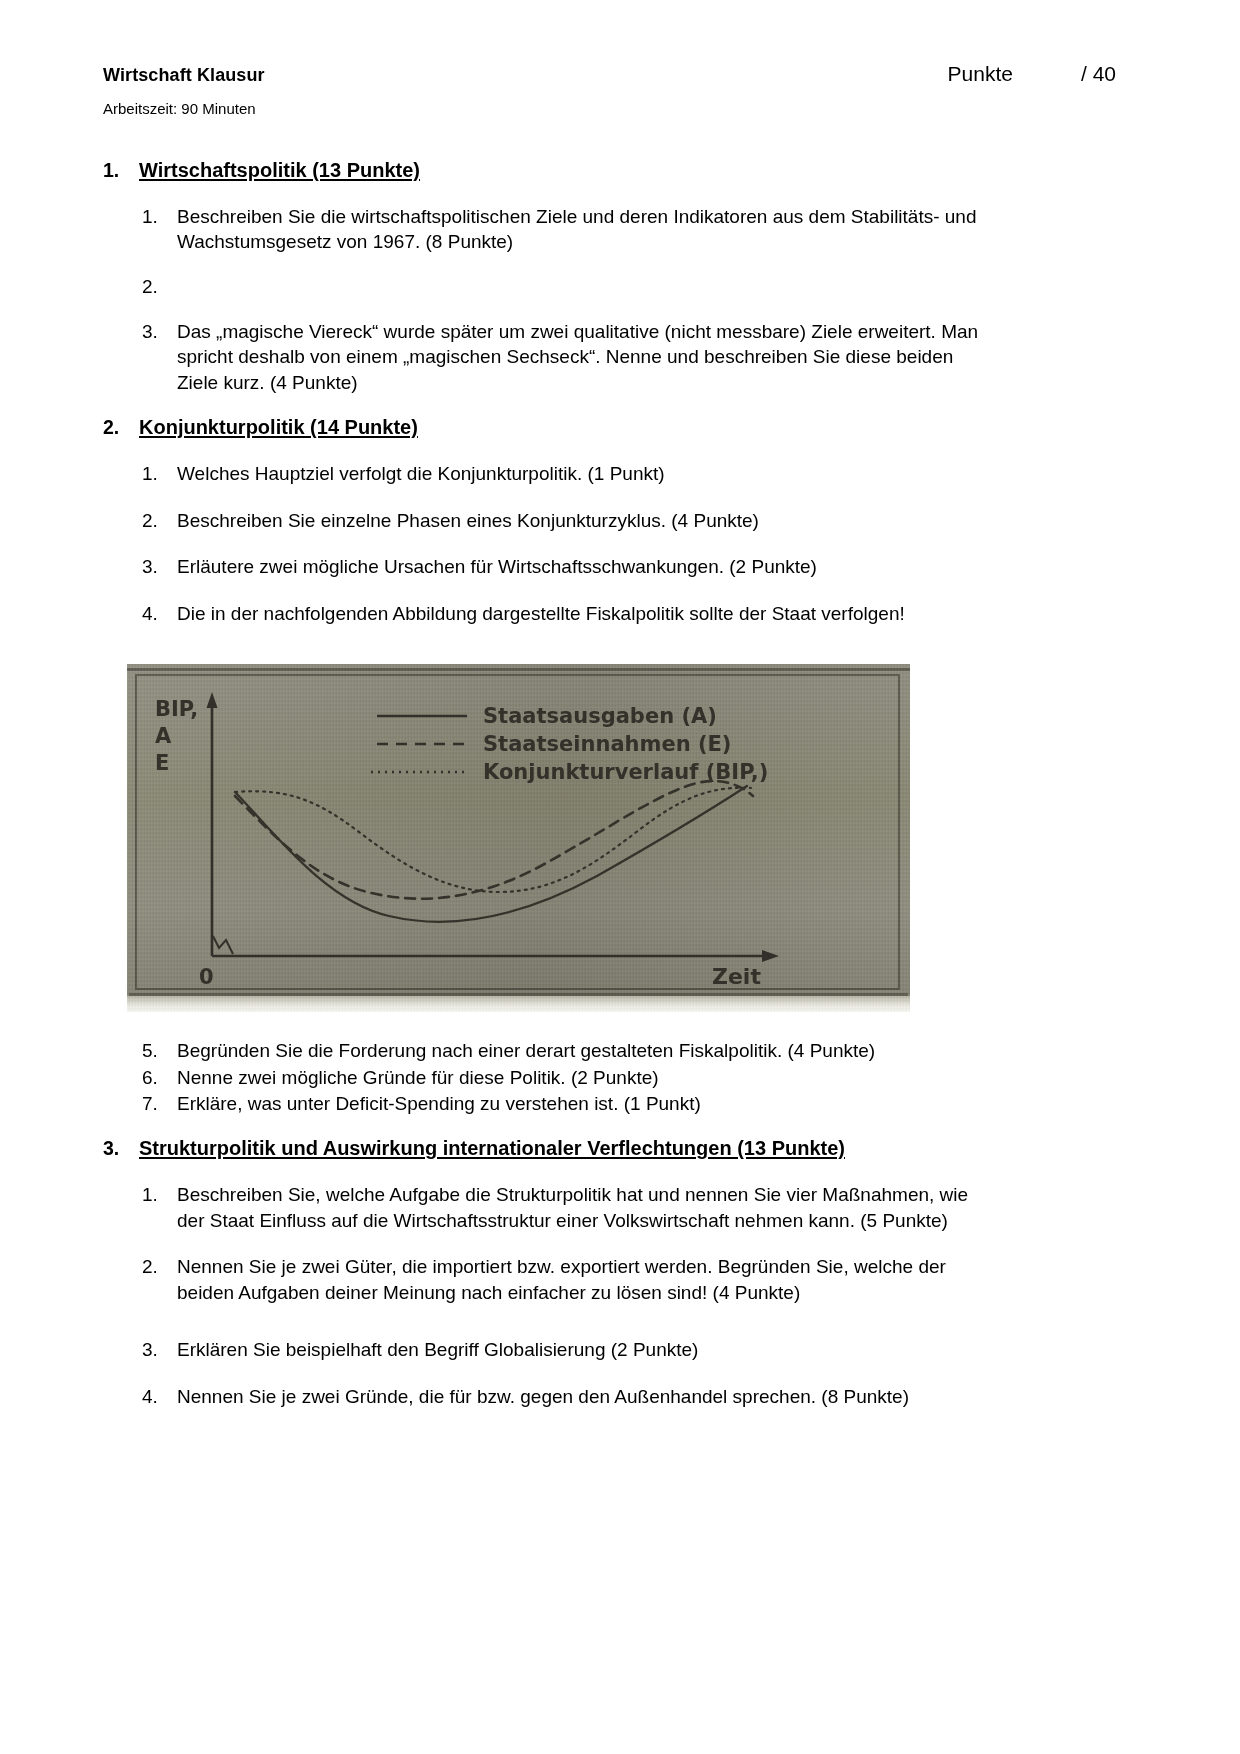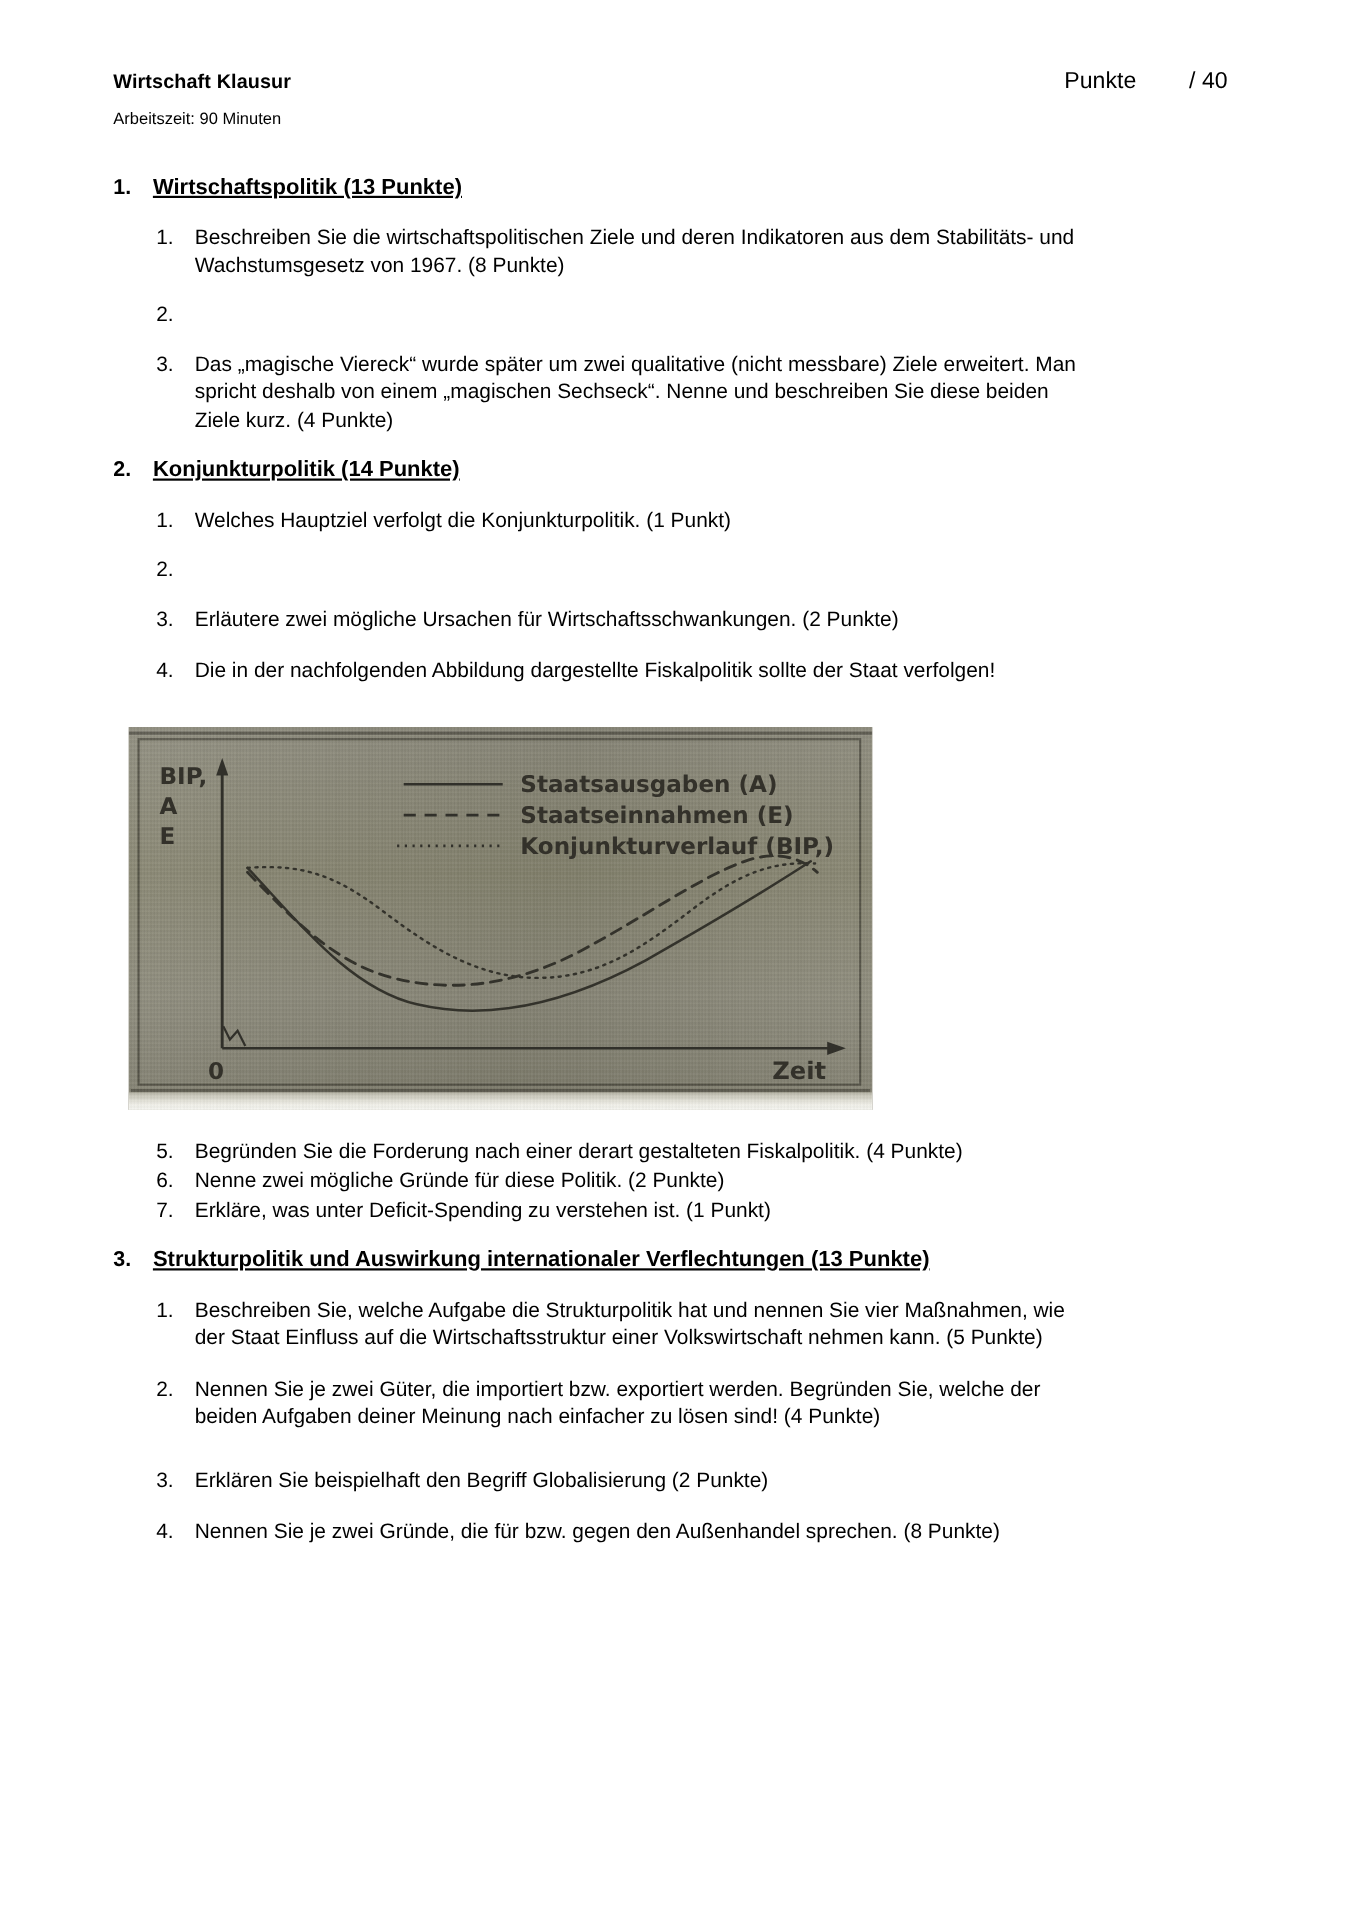--- a/index.html
+++ b/index.html
@@ -27,21 +27,21 @@
     justify-content: space-between;
   }
   .doc-title {
     font-size: 18px;
     font-weight: bold;
     letter-spacing: 0.1px;
   }
   .points-box {
     display: flex;
     align-items: baseline;
-    gap: 48px;
+    gap: 68px;
     font-size: 21px;
     padding-right: 4px;
   }
   .subtitle {
     font-size: 15px;
     margin-top: 14px;
   }
 
   
   .sections { margin-top: 42px; }
@@ -81,22 +81,22 @@
     flex: 0 0 35px;
   }
   .item-text {
     font-size: 19px;
     line-height: 1.34;
     max-width: 806px;
   }
 
   
   .figure-wrap {
-    margin: 38px 0 26px 14px;
-    width: 676px;
+    margin: 38px 0 26px 24px;
+    width: 783px;
     height: 348px;
     position: relative;
     background: #8a8878;
     overflow: hidden;
     box-shadow: 0 0 0 0 transparent;
   }
   .photo {
     position: absolute;
     inset: 0;
     background:
@@ -187,20 +187,21 @@
         <span class="section-num">2.</span>
         <span class="section-title">Konjunkturpolitik (14 Punkte)</span>
       </div>
       <ul class="items">
         <li class="item">
           <span class="item-num">1.</span>
           <span class="item-text">Welches Hauptziel verfolgt die Konjunkturpolitik. (1 Punkt)</span>
         </li>
         <li class="item">
           <span class="item-num">2.</span>
+          <span class="item-text">Beschreiben Sie einzelne Phasen eines Konjunkturzyklus. (4 Punkte)</span>
         </li>
         <li class="item">
           <span class="item-num">3.</span>
           <span class="item-text">Erläutere zwei mögliche Ursachen für Wirtschaftsschwankungen. (2 Punkte)</span>
         </li>
         <li class="item">
           <span class="item-num">4.</span>
           <span class="item-text">Die in der nachfolgenden Abbildung dargestellte Fiskalpolitik sollte der Staat verfolgen!</span>
         </li>
       </ul>

